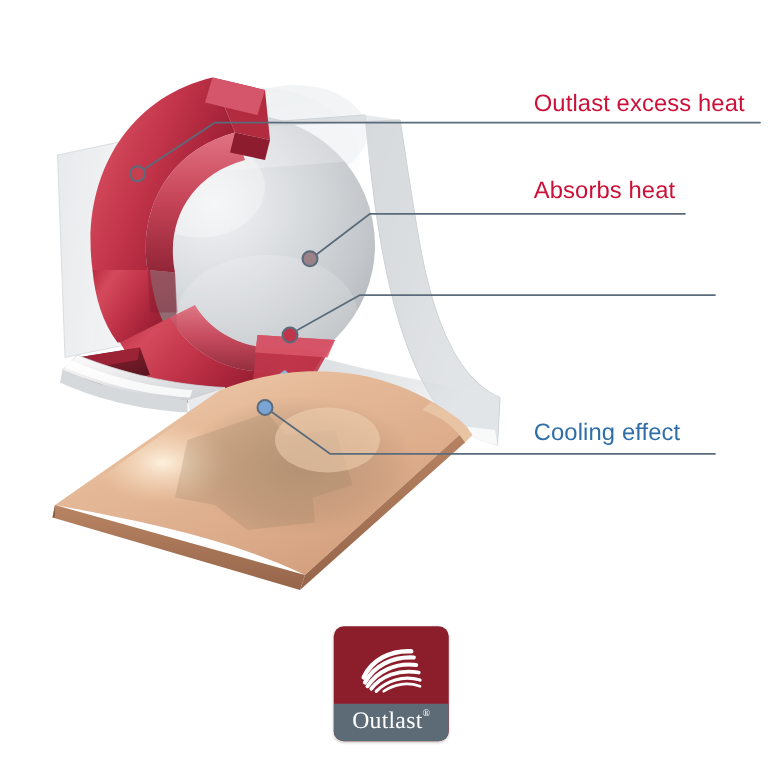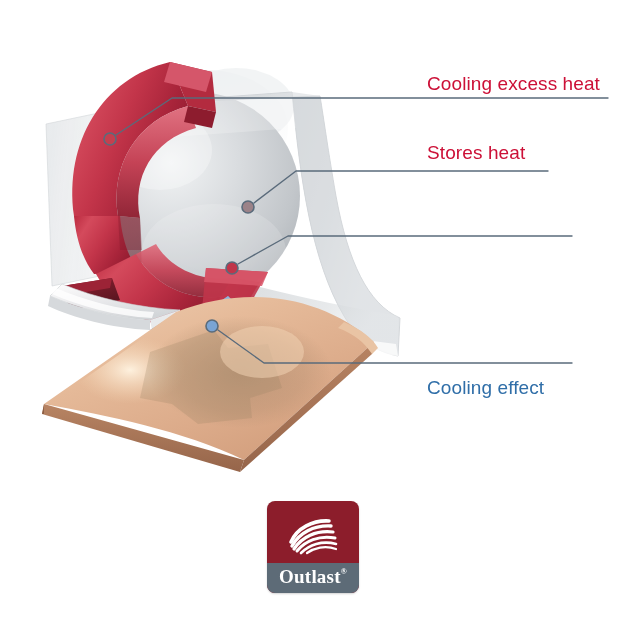--- a/index.html
+++ b/index.html
@@ -29,29 +29,28 @@
     height: 625px;
   }
   .callout-label {
     position: absolute;
     white-space: nowrap;
     font-size: 19px;
     letter-spacing: 0.1px;
     line-height: 1;
   }
   .callout-label.red  { color: #cc1037; }
-  .callout-label.blue { color: #2f6ea8; margin-top: 41px; }
+  .callout-label.blue { color: #2f6ea8; }
 
   #logo-block {
     position: absolute;
     left: 267px;
     top: 501px;
     width: 92px;
     height: 92px;
-    font-weight: bold;
   }
   .logo-card {
     position: absolute;
     inset: 0;
     border-radius: 8px;
     background: #8c1d2b;
     overflow: hidden;
     box-shadow: 0 1px 2px rgba(0,0,0,0.18);
   }
   .logo-band {
@@ -323,23 +322,23 @@
       <path d="M 218,330 L 264,363 L 572,363"></path>
     </g>
     <g fill="none" stroke="#5a6b7b" stroke-width="1.6">
       <circle cx="110" cy="139" r="6" fill="#c4404f"></circle>
       <circle cx="248" cy="207" r="6" fill="#9b8288"></circle>
       <circle cx="232" cy="268" r="6" fill="#c0354a"></circle>
       <circle cx="212" cy="326" r="6" fill="#7aa4d4"></circle>
     </g>
   </svg>
 
-  <div class="callout-label red" style="left:427px; top:74px;">Cooling excess heat</div>
-
-  <div class="callout-label red" style="left:427px; top:143px;">Stores heat</div>
+  <div class="callout-label red" style="left:427px; top:74px;">Outlast excess heat</div>
+
+  <div class="callout-label red" style="left:427px; top:143px;">Absorbs heat</div>
 
 
   <div class="callout-label blue" style="left:427px; top:337px;">Cooling effect</div>
 
   <div id="logo-block">
     <div class="logo-card">
       <svg class="logo-swoosh" viewBox="0 0 56 42" xmlns="http://www.w3.org/2000/svg">
         <g fill="none" stroke="#ffffff" stroke-linecap="round">
           <path d="M 6,27 C 12,13 28,5 44,6" stroke-width="3.6"></path>
           <path d="M 7,31 C 14,18 29,10 46,11" stroke-width="3.4"></path>

